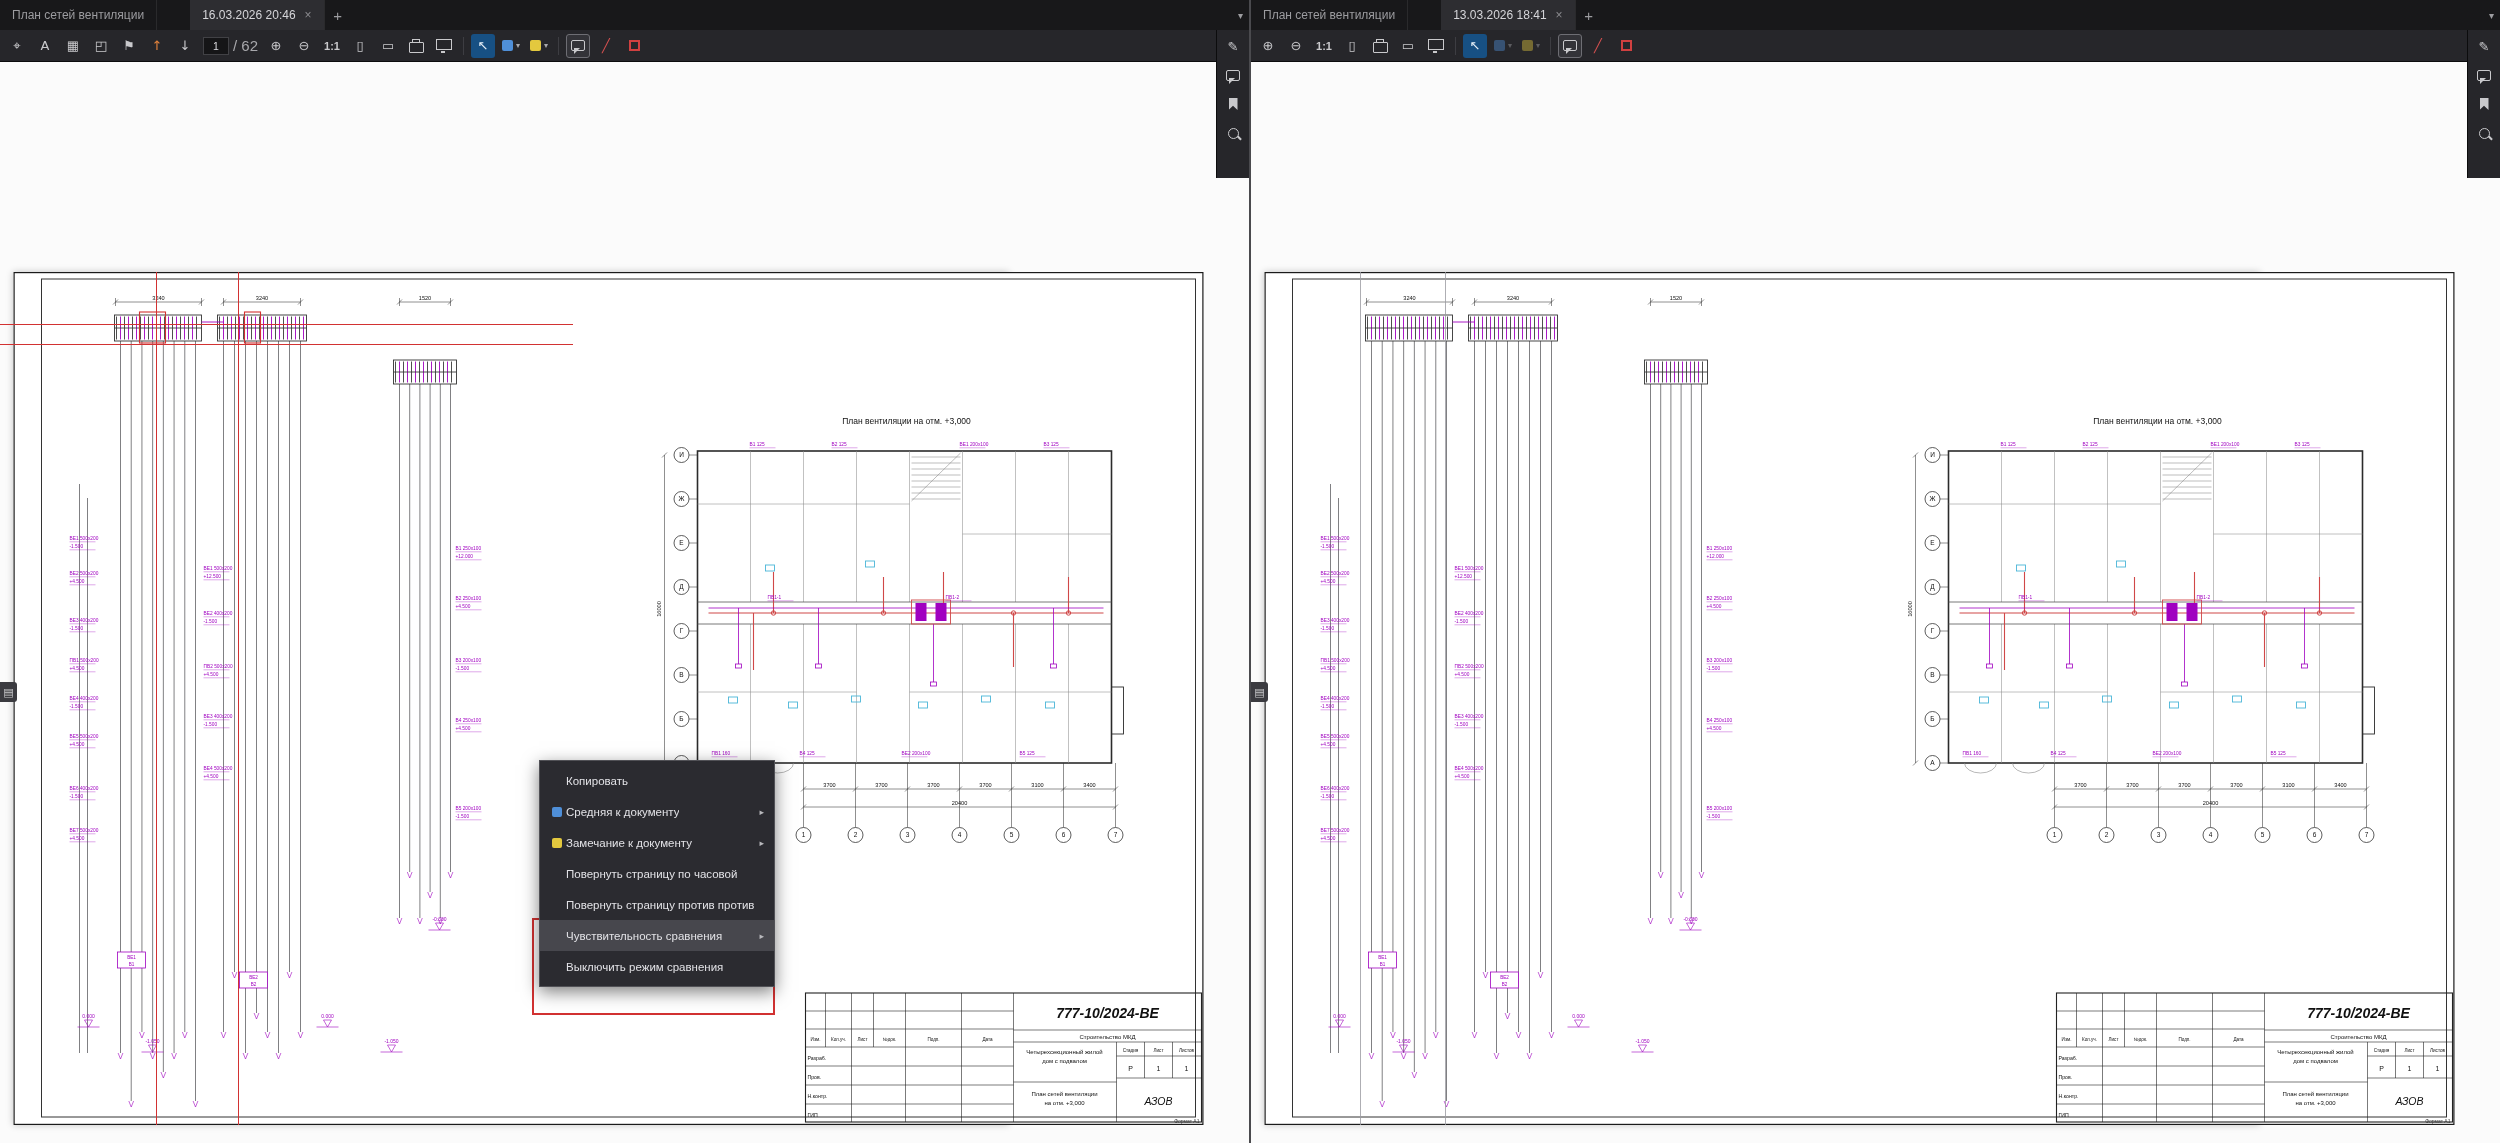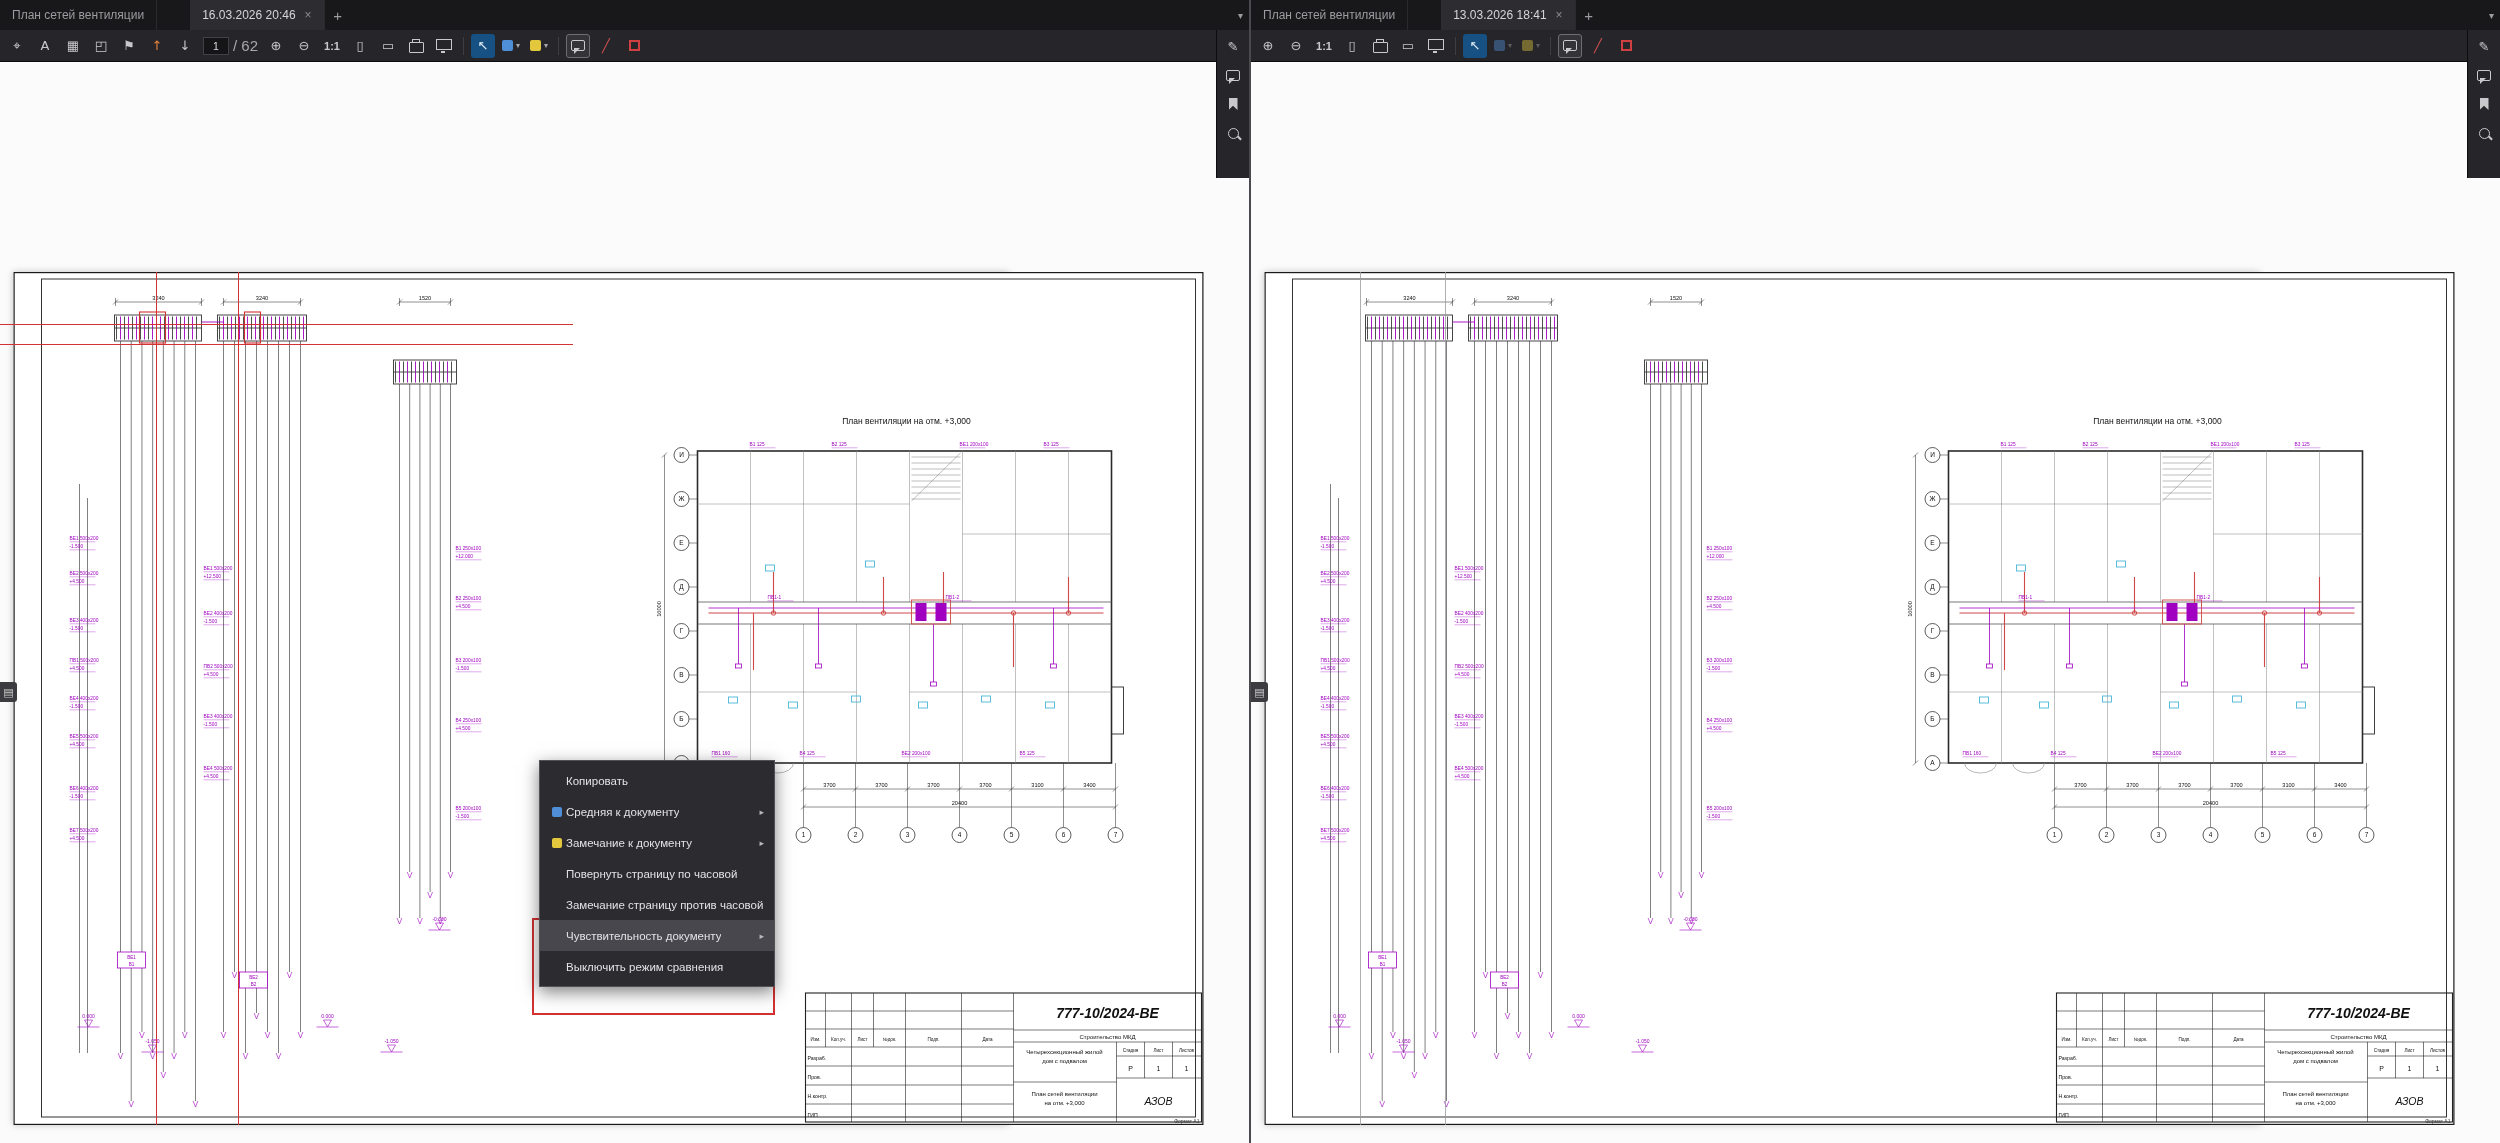--- a/index.html
+++ b/index.html
@@ -1197,25 +1197,25 @@
         </span>
         <span class="mi-label">Замечание к документу</span>
         <span class="mi-arrow">▸</span>
       </div>
       <div class="mi">
         <span class="mi-ico"></span>
         <span class="mi-label">Повернуть страницу по часовой</span>
       </div>
       <div class="mi">
         <span class="mi-ico"></span>
-        <span class="mi-label">Замечание страницу против часовой</span>
+        <span class="mi-label">Повернуть страницу против против</span>
       </div>
       <div class="mi sel">
         <span class="mi-ico"></span>
-        <span class="mi-label">Чувствительность документу</span>
+        <span class="mi-label">Чувствительность сравнения</span>
         <span class="mi-arrow">▸</span>
       </div>
       <div class="mi">
         <span class="mi-ico"></span>
         <span class="mi-label">Выключить режим сравнения</span>
       </div>
     </div>
 </div>
 
 </body></html>

